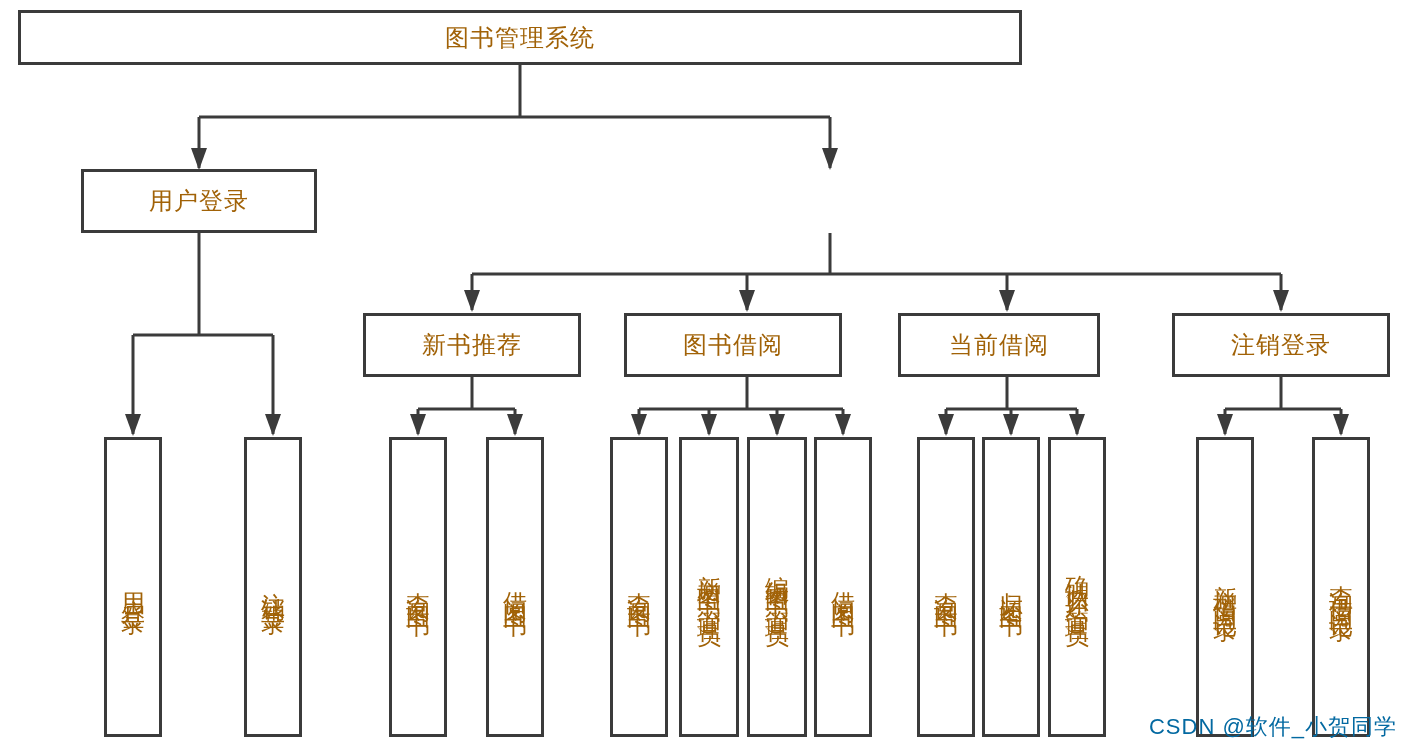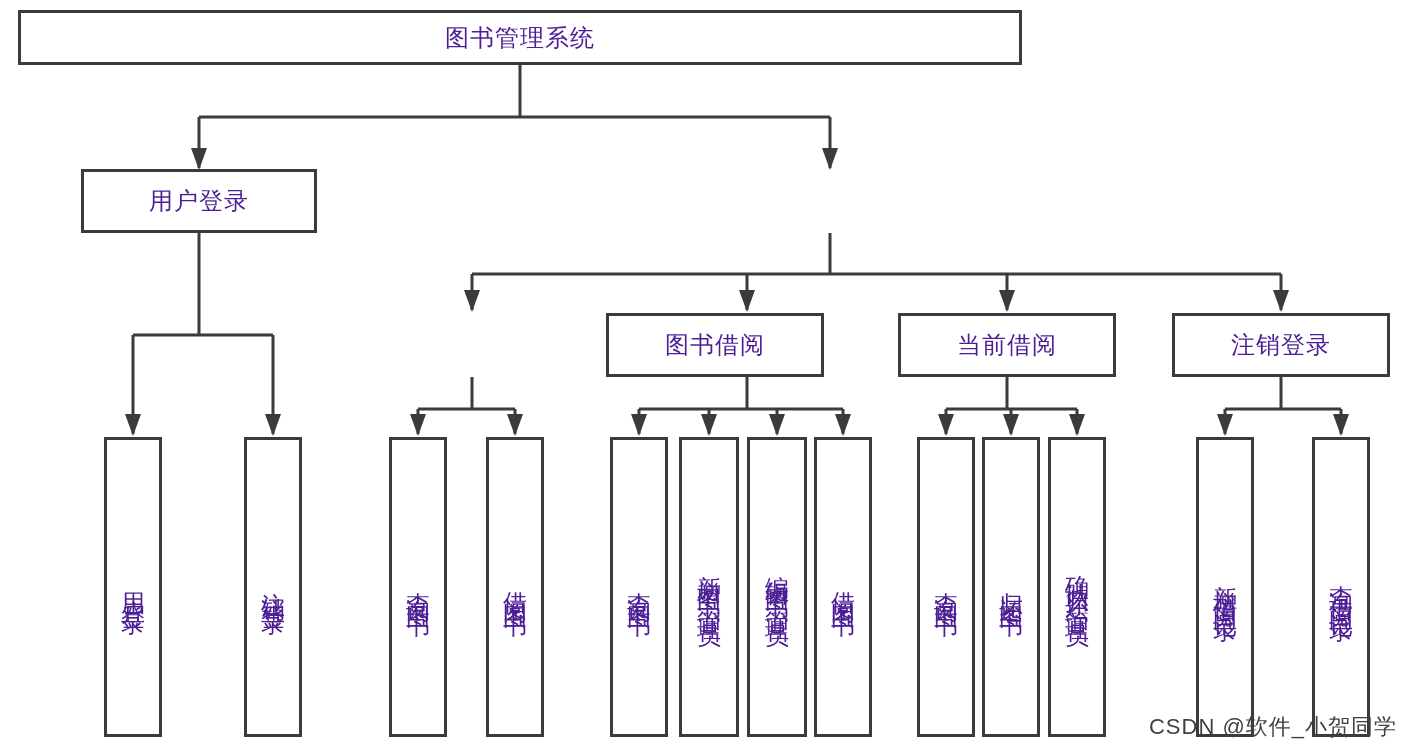--- a/index.html
+++ b/index.html
@@ -18,41 +18,41 @@
     z-index: 1;
   }
   .node {
     position: absolute;
     box-sizing: border-box;
     background: #ffffff;
     border: 3px solid #3b3b3b;
     display: flex;
     align-items: center;
     justify-content: center;
-    color: #4c1d95;
+    color: #a16207;
     font-size: 24px;
     letter-spacing: 1px;
     z-index: 2;
   }
   .node .hlabel { white-space: nowrap; }
   .leaf { z-index: 2; }
   .leaf .vlabel {
     writing-mode: vertical-rl;
     text-orientation: mixed;
     font-size: 24px;
     line-height: 1;
     letter-spacing: 7px;
     white-space: nowrap;
   }
   .watermark {
     position: absolute;
     right: 8px;
     bottom: 5px;
     font-size: 22px;
-    color: #404040;
+    color: #0369a1;
     letter-spacing: 1px;
     z-index: 5;
     white-space: nowrap;
   }
 </style>
 </head>
 <body>
 
 <div class="canvas">
 
@@ -97,24 +97,27 @@
   </svg>
 
   <div class="node" style="left:18px;top:10px;width:1004px;height:55px">
     <span class="hlabel">图书管理系统</span>
   </div>
 
   <div class="node" style="left:81px;top:169px;width:236px;height:64px">
     <span class="hlabel">用户登录</span>
   </div>
 
-  <div class="node" style="left:606px;top:313px;width:218px;height:64px">
+  <div class="node" style="left:363px;top:313px;width:218px;height:64px">
+    <span class="hlabel">新书推荐</span>
+  </div>
+  <div class="node" style="left:624px;top:313px;width:218px;height:64px">
     <span class="hlabel">图书借阅</span>
   </div>
-  <div class="node" style="left:898px;top:313px;width:218px;height:64px">
+  <div class="node" style="left:898px;top:313px;width:202px;height:64px">
     <span class="hlabel">当前借阅</span>
   </div>
   <div class="node" style="left:1172px;top:313px;width:218px;height:64px">
     <span class="hlabel">注销登录</span>
   </div>
 
   <div class="node leaf" style="left:104px;top:437px;width:58px;height:300px">
     <span class="vlabel">用户登录</span>
   </div>
   <div class="node leaf" style="left:244px;top:437px;width:58px;height:300px">

